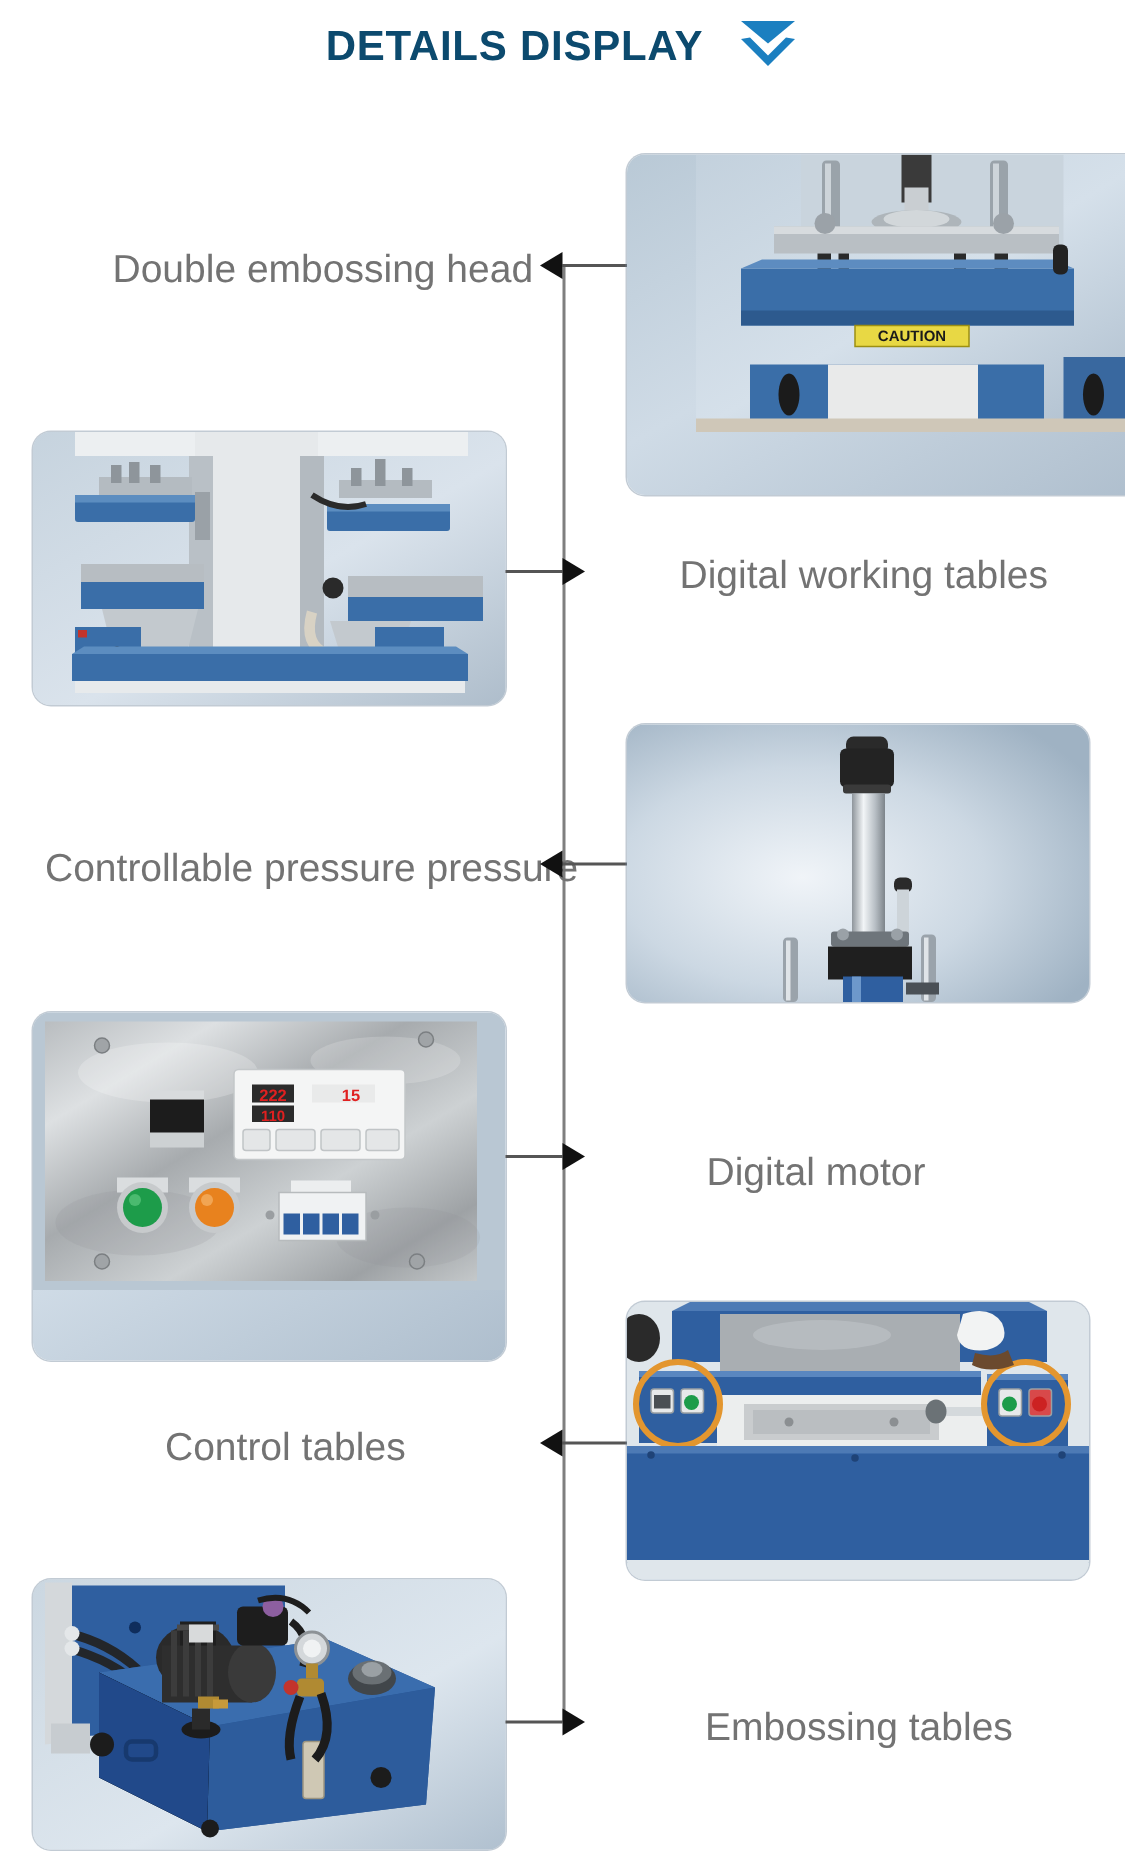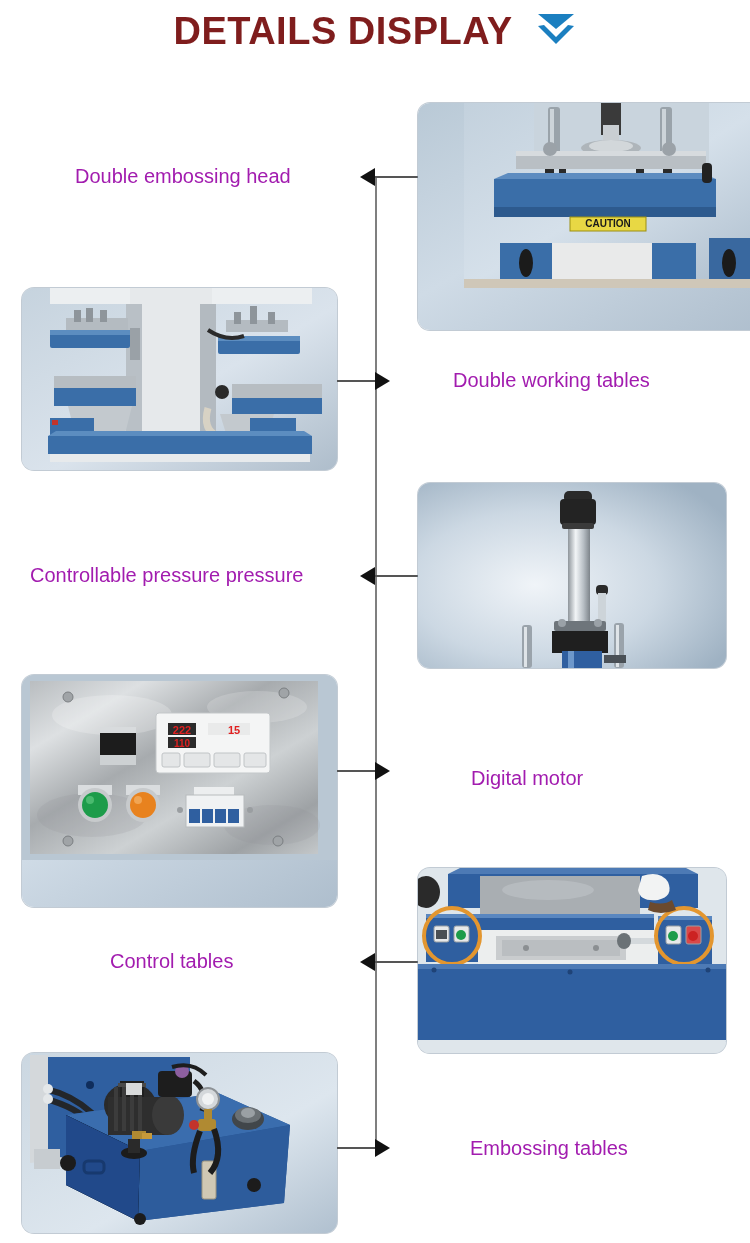--- a/index.html
+++ b/index.html
@@ -20,24 +20,24 @@
   .header {
     position: absolute;
     left: 0; top: 0;
     width: 750px; height: 62px;
     display: flex;
     align-items: center;
     justify-content: center;
     gap: 22px;
   }
   .header-title {
-    font-size: 38px;
+    font-size: 28px;
     font-weight: bold;
     letter-spacing: 0.5px;
-    color: #7f1d1d;
+    color: #0c4a6e;
     line-height: 1;
   }
   .chevron-icon { display: block; }
 
   
   .spine {
     position: absolute;
     left: 375px;
     top: 176px;
     width: 2px;
@@ -54,22 +54,22 @@
     border-radius: 12px;
     overflow: hidden;
     box-shadow: 0 0 0 1px rgba(120,140,160,0.45);
     background: linear-gradient(150deg, #b9c9d6 0%, #cfdbe6 45%, #aebecd 100%);
   }
   .photo svg { display: block; }
 
   
   .label {
     position: absolute;
-    font-size: 20px;
-    color: #a21caf;
+    font-size: 26px;
+    color: #737373;
     white-space: nowrap;
     line-height: 1;
   }
 
   
   .conn { position: absolute; }
   .conn-line {
     position: absolute;
     height: 2px;
     background: #555;
@@ -220,21 +220,21 @@
       <polygon points="26,148 290,148 282,143 34,143" fill="#5c8dc0"></polygon>
       <rect x="28" y="166" width="260" height="8" fill="#e7eaec"></rect>
     </svg>
   </div>
 
   <div class="conn" style="left:337px; top:380px;">
     <div class="conn-line" style="left:0px; width:38px;"></div>
     <div class="arrow-head arrow-right" style="left:38px;"></div>
   </div>
 
-  <div class="label" style="left:453px; top:370px;">Double working tables</div>
+  <div class="label" style="left:453px; top:370px;">Digital working tables</div>
 </div>
 
 <div class="row" style="top:0">
 
   <div class="label" style="left:30px; top:565px;">Controllable pressure pressure</div>
 
   <div class="conn" style="left:375px; top:575px;">
     <div class="conn-line" style="left:0px; width:45px;"></div>
     <div class="arrow-head arrow-left" style="left:-15px;"></div>
   </div>

